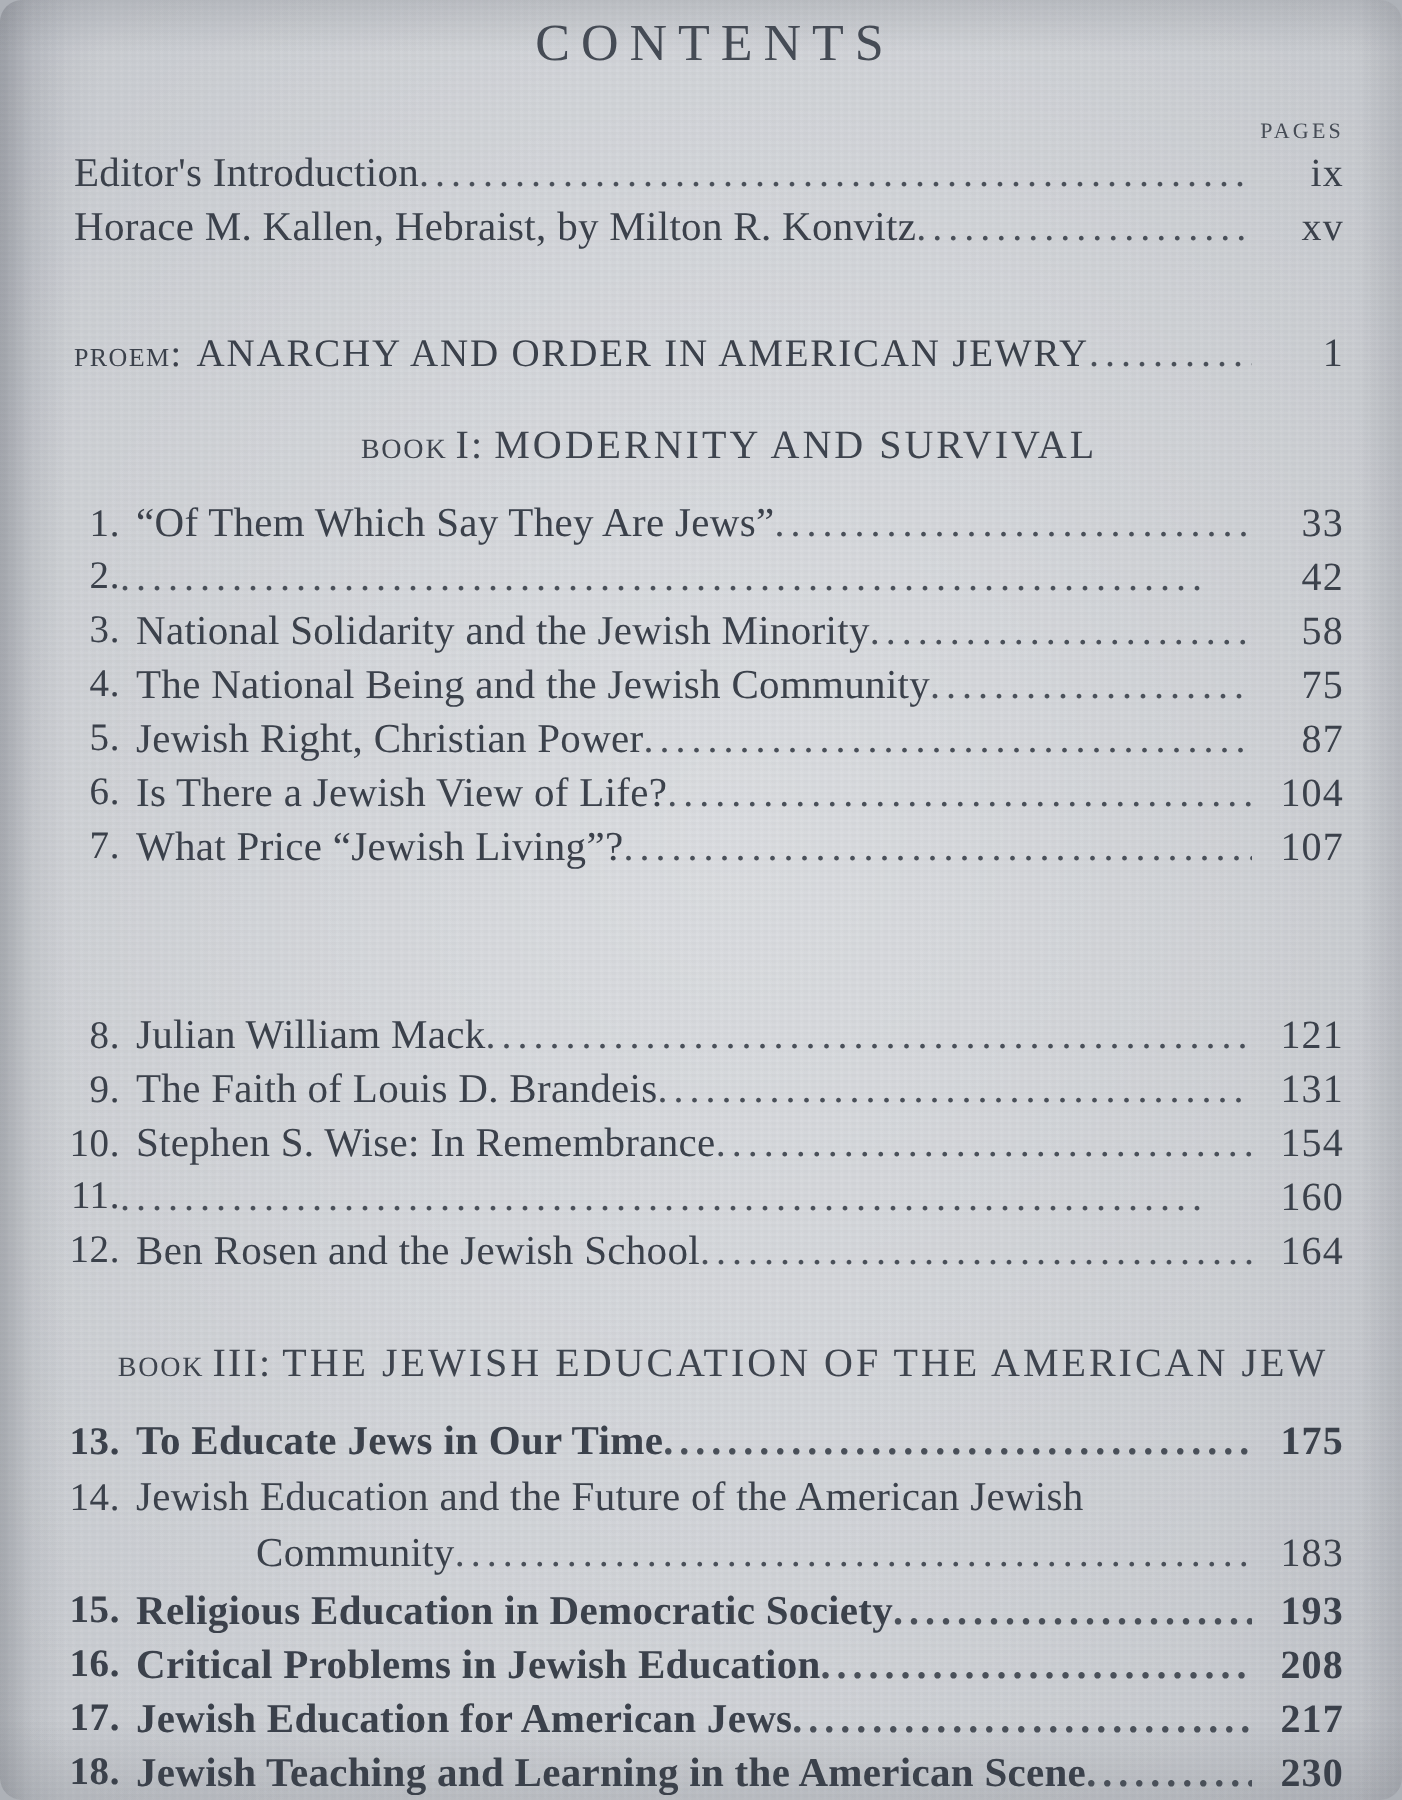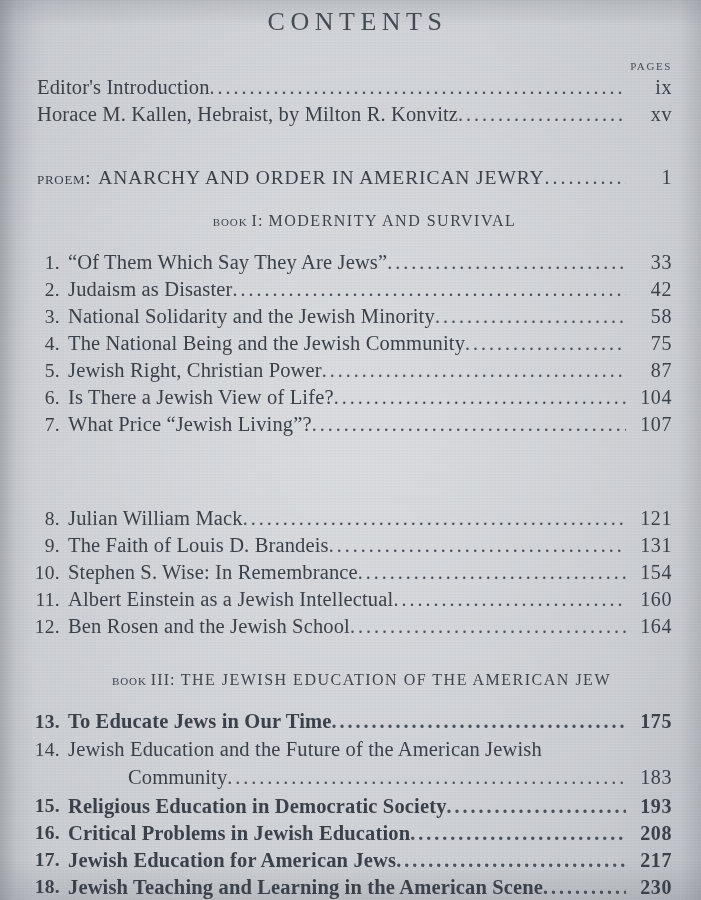--- a/index.html
+++ b/index.html
@@ -12,20 +12,21 @@
   }
   .page {
     position: relative;
     width: 701px;
     height: 900px;
     overflow: hidden;
     background:
       radial-gradient(118% 100% at 52% 46%, rgba(255,255,255,0.30) 0%, rgba(255,255,255,0.10) 46%, rgba(0,0,0,0.00) 68%, rgba(0,0,0,0.10) 100%),
       linear-gradient(95deg, #b9bcc3 0%, #c8cbd0 7%, #cccfd4 38%, #cbced3 62%, #c6c9ce 86%, #bdc0c6 100%);
     color: #3b414b;
+    border-radius: 11px;
   }
   .grain {
     position: absolute;
     inset: 0;
     pointer-events: none;
     opacity: 0.5;
     background:
       repeating-linear-gradient(0deg, rgba(255,255,255,0.045) 0px, rgba(255,255,255,0.045) 1px, rgba(0,0,0,0.028) 2px, rgba(0,0,0,0.028) 3px),
       repeating-linear-gradient(90deg, rgba(255,255,255,0.035) 0px, rgba(255,255,255,0.035) 1px, rgba(0,0,0,0.022) 2px, rgba(0,0,0,0.022) 4px);
   }
@@ -141,21 +142,21 @@
     letter-spacing: 0.7px;
     font-size: 19px;
   }
   .allcap {
     letter-spacing: 0.9px;
     font-size: 19.5px;
   }
 
   .book-head {
     text-align: center;
-    font-size: 16px;
+    font-size: 20px;
     color: #3e444e;
     white-space: nowrap;
     margin-left: 28px;
   }
   .book-head .bk {
     font-variant: small-caps;
     text-transform: lowercase;
     letter-spacing: 0.9px;
   }
   .book-head .bk-num {
@@ -239,21 +240,20 @@
     </div>
     <div class="list-1">
       <div class="entry">
         <span class="num">1.</span>
         <span class="title-txt">“Of Them Which Say They Are Jews”</span>
         <span class="leader">....................................................................</span>
         <span class="pg">33</span>
       </div>
       <div class="entry">
         <span class="num">2.</span>
-        <span class="title-txt">Judaism as Disaster</span>
         <span class="leader">....................................................................</span>
         <span class="pg">42</span>
       </div>
       <div class="entry">
         <span class="num">3.</span>
         <span class="title-txt">National Solidarity and the Jewish Minority</span>
         <span class="leader">....................................................................</span>
         <span class="pg">58</span>
       </div>
       <div class="entry">
@@ -296,21 +296,20 @@
         <span class="pg">131</span>
       </div>
       <div class="entry">
         <span class="num">10.</span>
         <span class="title-txt">Stephen S. Wise: In Remembrance</span>
         <span class="leader">....................................................................</span>
         <span class="pg">154</span>
       </div>
       <div class="entry">
         <span class="num">11.</span>
-        <span class="title-txt">Albert Einstein as a Jewish Intellectual</span>
         <span class="leader">....................................................................</span>
         <span class="pg">160</span>
       </div>
       <div class="entry">
         <span class="num">12.</span>
         <span class="title-txt">Ben Rosen and the Jewish School</span>
         <span class="leader">....................................................................</span>
         <span class="pg">164</span>
       </div>
     </div>

